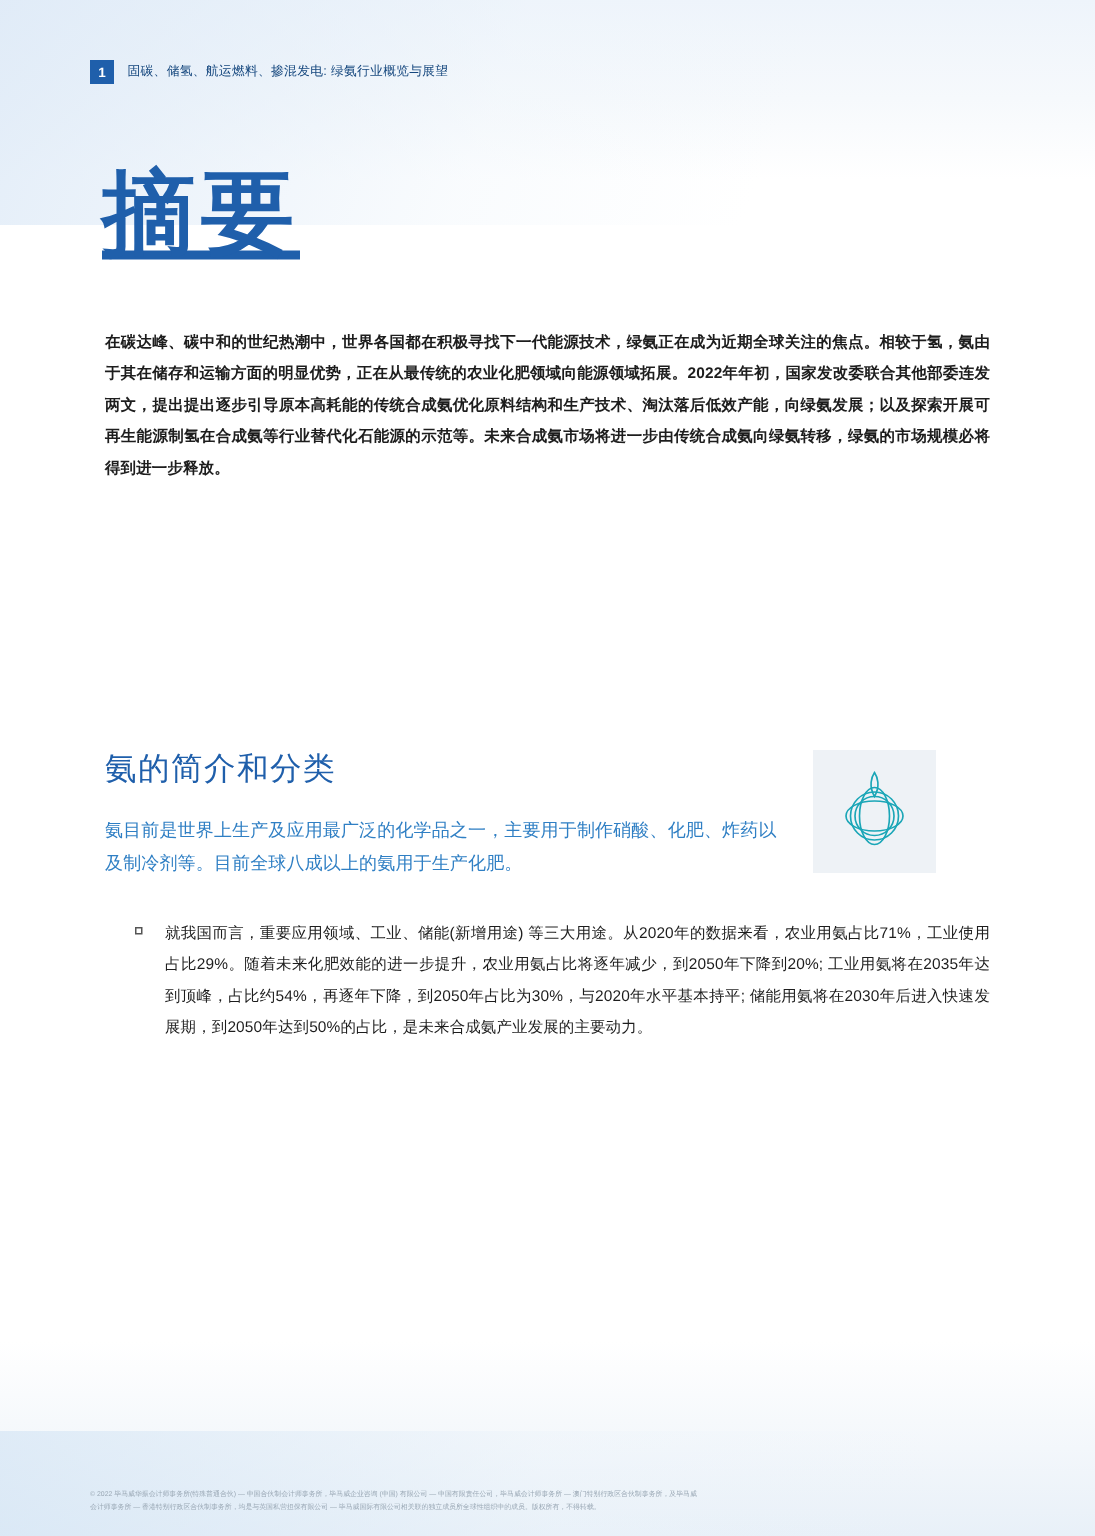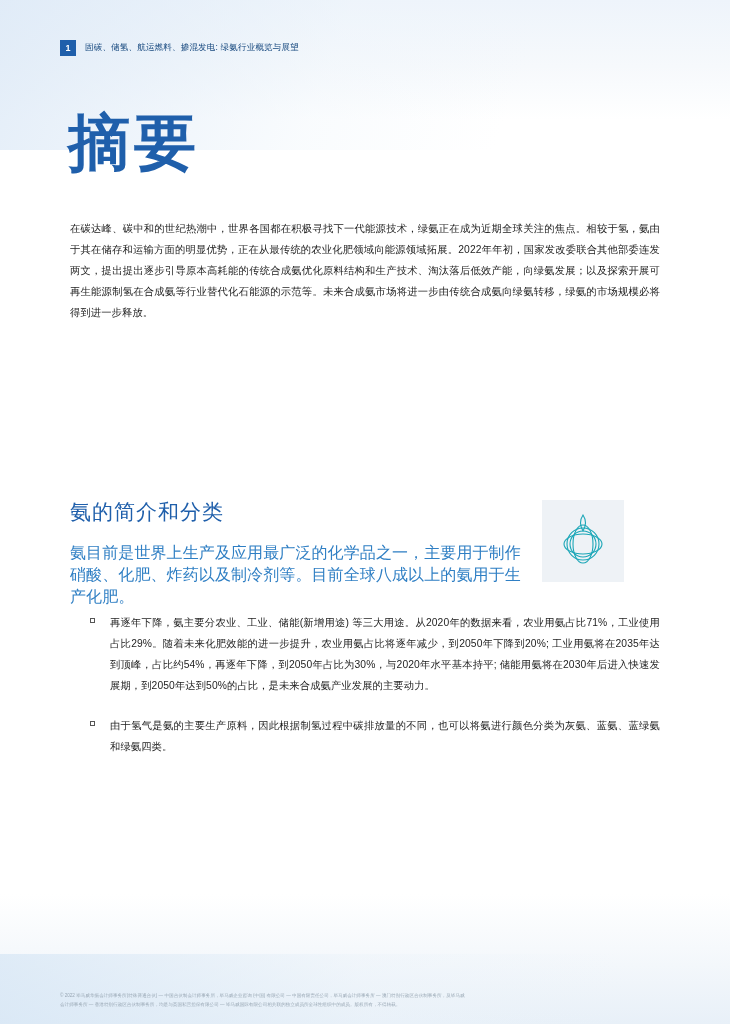--- a/index.html
+++ b/index.html
@@ -87,28 +87,30 @@
   
   .doc-title {
     position: absolute;
     top: 112px;
     left: 68px;
     font-size: 62px;
     font-weight: bold;
     color: #1f5fab;
     letter-spacing: 4px;
     line-height: 1;
+    text-decoration: underline;
   }
 
   
   .content {
     position: absolute;
     top: 218px;
     left: 70px;
     width: 590px;
+    font-weight: bold;
   }
   p.para {
     margin: 0 0 18px 0;
     font-size: 10.3px;
     line-height: 21px;
     color: #1d1d1d;
     text-align: justify;
     letter-spacing: 0.1px;
   }
 
@@ -121,21 +123,21 @@
   }
   .section-heading {
     font-size: 21px;
     font-weight: normal;
     color: #1f5fab;
     letter-spacing: 1px;
     margin: 0 0 16px 0;
   }
   .section-lede {
     width: 455px;
-    font-size: 16px;
+    font-size: 12px;
     line-height: 22px;
     color: #2f7fc4;
     margin: 0;
     letter-spacing: 0.1px;
   }
 
   
   .mark-box {
     position: absolute;
     right: 36px;
@@ -222,25 +224,21 @@
           <ellipse cx="31" cy="34" rx="16" ry="16" transform="rotate(45 31 34)"></ellipse>
           <path d="M31 21 C 27 14, 29 8, 31 5 C 33 8, 35 14, 31 21 Z"></path>
         </g>
       </svg>
     </div>
   </div>
 
   <div class="bullets">
     <div class="bullet">
       <span class="marker"></span>
-      <span>再逐年下降，氨主要分农业、工业、储能(新增用途) 等三大用途。从2020年的数据来看，农业用氨占比71%，工业使用占比29%。随着未来化肥效能的进一步提升，农业用氨占比将逐年减少，到2050年下降到20%; 工业用氨将在2035年达到顶峰，占比约54%，再逐年下降，到2050年占比为30%，与2020年水平基本持平; 储能用氨将在2030年后进入快速发展期，到2050年达到50%的占比，是未来合成氨产业发展的主要动力。</span>
-    </div>
-    <div class="bullet">
-      <span class="marker"></span>
-      <span>由于氢气是氨的主要生产原料，因此根据制氢过程中碳排放量的不同，也可以将氨进行颜色分类为灰氨、蓝氨、蓝绿氨和绿氨四类。</span>
+      <span>就我国而言，重要应用领域、工业、储能(新增用途) 等三大用途。从2020年的数据来看，农业用氨占比71%，工业使用占比29%。随着未来化肥效能的进一步提升，农业用氨占比将逐年减少，到2050年下降到20%; 工业用氨将在2035年达到顶峰，占比约54%，再逐年下降，到2050年占比为30%，与2020年水平基本持平; 储能用氨将在2030年后进入快速发展期，到2050年达到50%的占比，是未来合成氨产业发展的主要动力。</span>
     </div>
   </div>
 
   <div class="footer">
     <div>© 2022 毕马威华振会计师事务所(特殊普通合伙) — 中国合伙制会计师事务所，毕马威企业咨询 (中国) 有限公司 — 中国有限责任公司，毕马威会计师事务所 — 澳门特别行政区合伙制事务所，及毕马威</div>
     <div>会计师事务所 — 香港特别行政区合伙制事务所，均是与英国私营担保有限公司 — 毕马威国际有限公司相关联的独立成员所全球性组织中的成员。版权所有，不得转载。</div>
   </div>
 
 </div>
 

